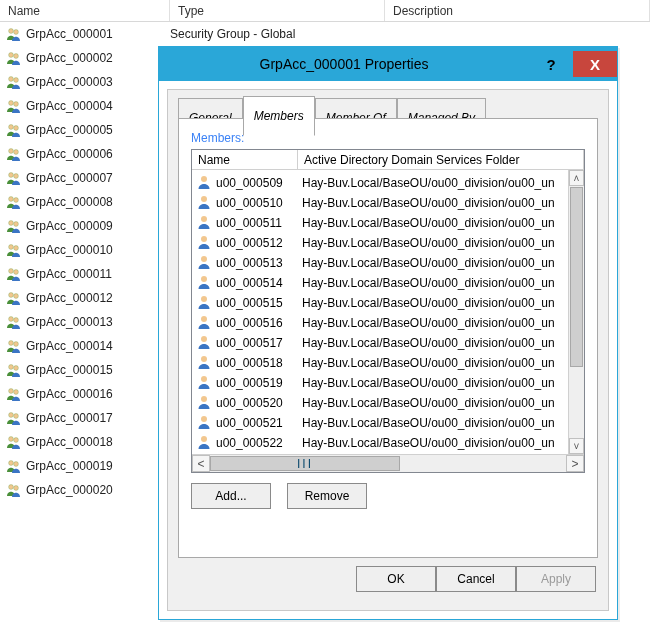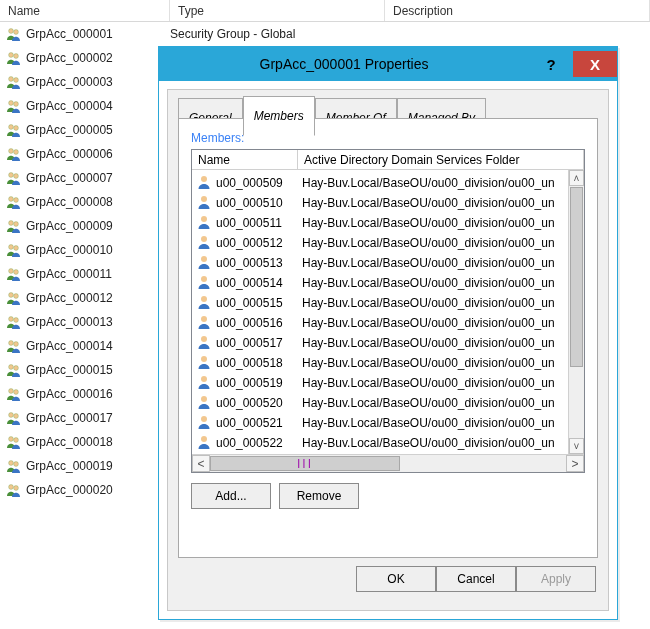--- a/index.html
+++ b/index.html
@@ -40,22 +40,22 @@
   .lb-row .ic { width:16px; height:16px; margin-right:4px; flex:none;}
   .lb-row .r1 { width:86px; flex:none; overflow:hidden; }
   .lb-row .r2 { flex:1; overflow:hidden; }
   .vscroll { position:absolute; right:0; top:20px; bottom:18px; width:16px; background:#efefef; border-left:1px solid #d0d0d0; }
   .vscroll .up, .vscroll .down { height:16px; display:flex; align-items:center; justify-content:center; font-size:10px; color:#555; background:#f5f5f5; border:1px solid #c0c0c0; }
   .vscroll .down { position:absolute; bottom:0; left:0; right:0; }
   .vscroll .thumb { position:absolute; left:1px; right:1px; top:17px; height:180px; background:#cfcfcf; border:1px solid #a8a8a8; }
   .hscroll { position:absolute; left:0; right:0; bottom:0; height:18px; background:#efefef; border-top:1px solid #d0d0d0; display:flex; }
   .hscroll .hs-left, .hscroll .hs-right { width:18px; display:flex; align-items:center; justify-content:center; font-size:12px; color:#555; background:#f5f5f5; border:1px solid #c0c0c0;}
   .hscroll .hs-track { flex:1; position:relative; }
-  .hscroll .hs-thumb { position:absolute; left:0; top:1px; bottom:1px; width:190px; background:#cfcfcf; border:1px solid #a8a8a8; display:flex; align-items:center; justify-content:center; color:#a21caf; letter-spacing:2px;}
-  .panel-buttons { position:absolute; left:12px; top:364px; display:flex; gap:8px; }
+  .hscroll .hs-thumb { position:absolute; left:0; top:1px; bottom:1px; width:190px; background:#cfcfcf; border:1px solid #a8a8a8; display:flex; align-items:center; justify-content:center; color:#0c4a6e; letter-spacing:2px;}
+  .panel-buttons { position:absolute; left:12px; top:364px; display:flex; gap:16px; }
   .btn { min-width:80px; height:26px; border:1px solid #8a8a8a; background:#efefef; display:inline-flex; align-items:center; justify-content:center; padding:0 12px; }
   .dlg-buttons { position:absolute; right:12px; bottom:18px; display:flex; }
   .btn.disabled { color:#9a9a9a; }
   .usericon svg { width:16px; height:16px; }
 </style>
 </head>
 <body>
 
 <div class="bg-list">
   <div class="bg-header">

